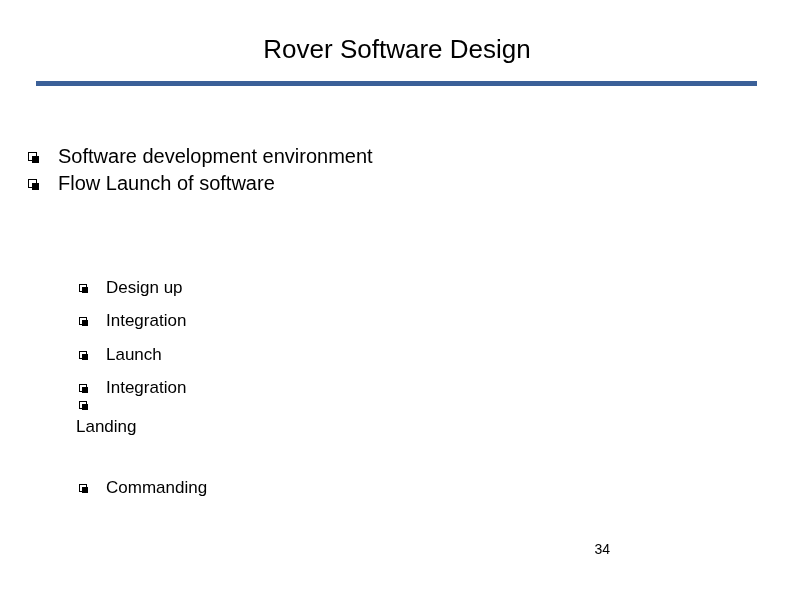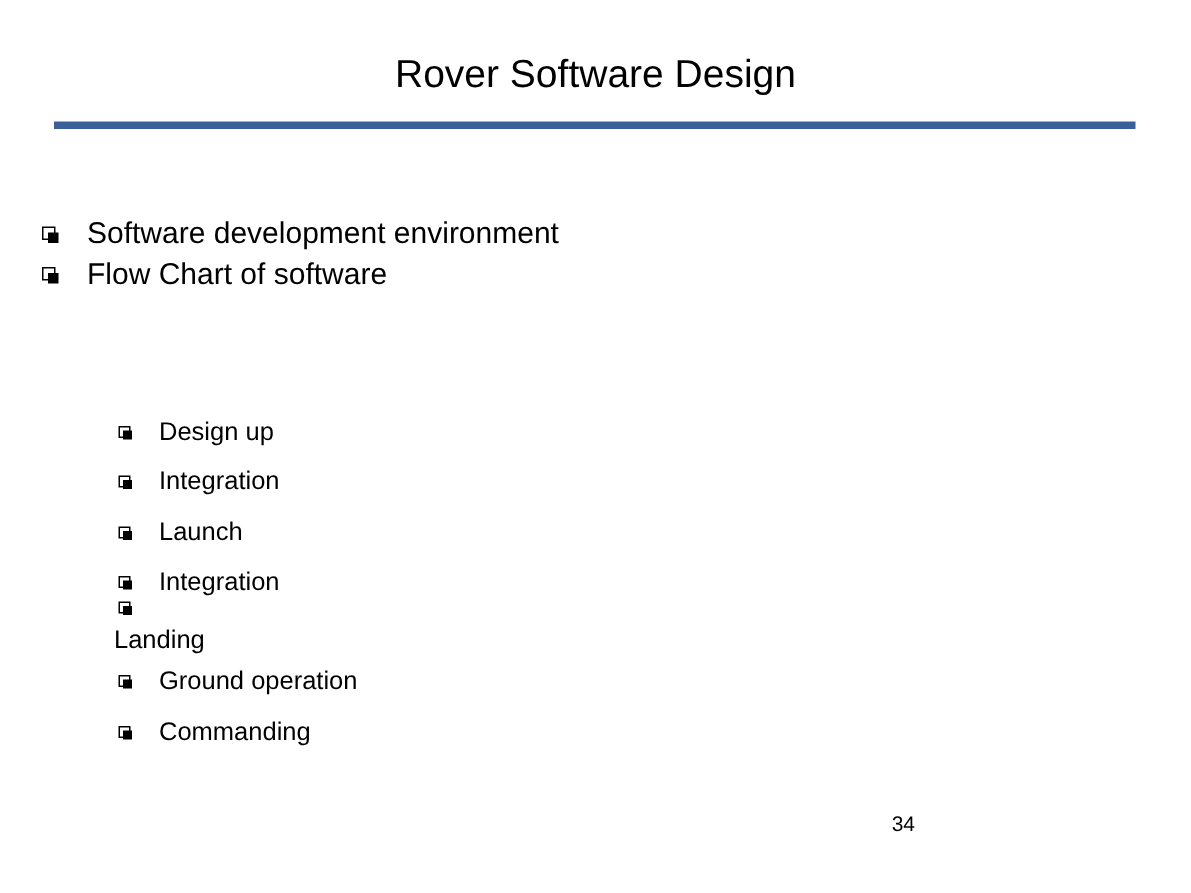--- a/index.html
+++ b/index.html
@@ -165,21 +165,21 @@
 
   <div class="body-area">
 
     <div class="bullet-l1" style="top:143px;">
       <span class="marker"><span class="sq"></span></span>
       <span class="text">Software development environment</span>
     </div>
 
     <div class="bullet-l1" style="top:170px;">
       <span class="marker"><span class="sq"></span></span>
-      <span class="text">Flow Chart of software</span>
+      <span class="text">Flow Launch of software</span>
     </div>
 
 
     <div class="bullet-l2" style="top:277px;">
       <span class="marker"><span class="sq"></span></span>
       <span class="text">Design up</span>
     </div>
 
     <div class="bullet-l2" style="top:310px;">
       <span class="marker"><span class="sq"></span></span>
@@ -194,24 +194,20 @@
     <div class="bullet-l2" style="top:377px;">
       <span class="marker"><span class="sq"></span></span>
       <span class="text">Integration</span>
     </div>
 
     <div class="bullet-l2" style="top:394px;flex-direction:column;">
       <span class="marker"><span class="sq"></span></span>
       <span class="text">Landing</span>
     </div>
 
-    <div class="bullet-l2" style="top:443px;">
-      <span class="marker"><span class="sq"></span></span>
-      <span class="text">Ground operation</span>
-    </div>
 
     <div class="bullet-l2" style="top:477px;">
       <span class="marker"><span class="sq"></span></span>
       <span class="text">Commanding</span>
     </div>
 
   </div>
 
   <div class="page-number">34</div>
 

